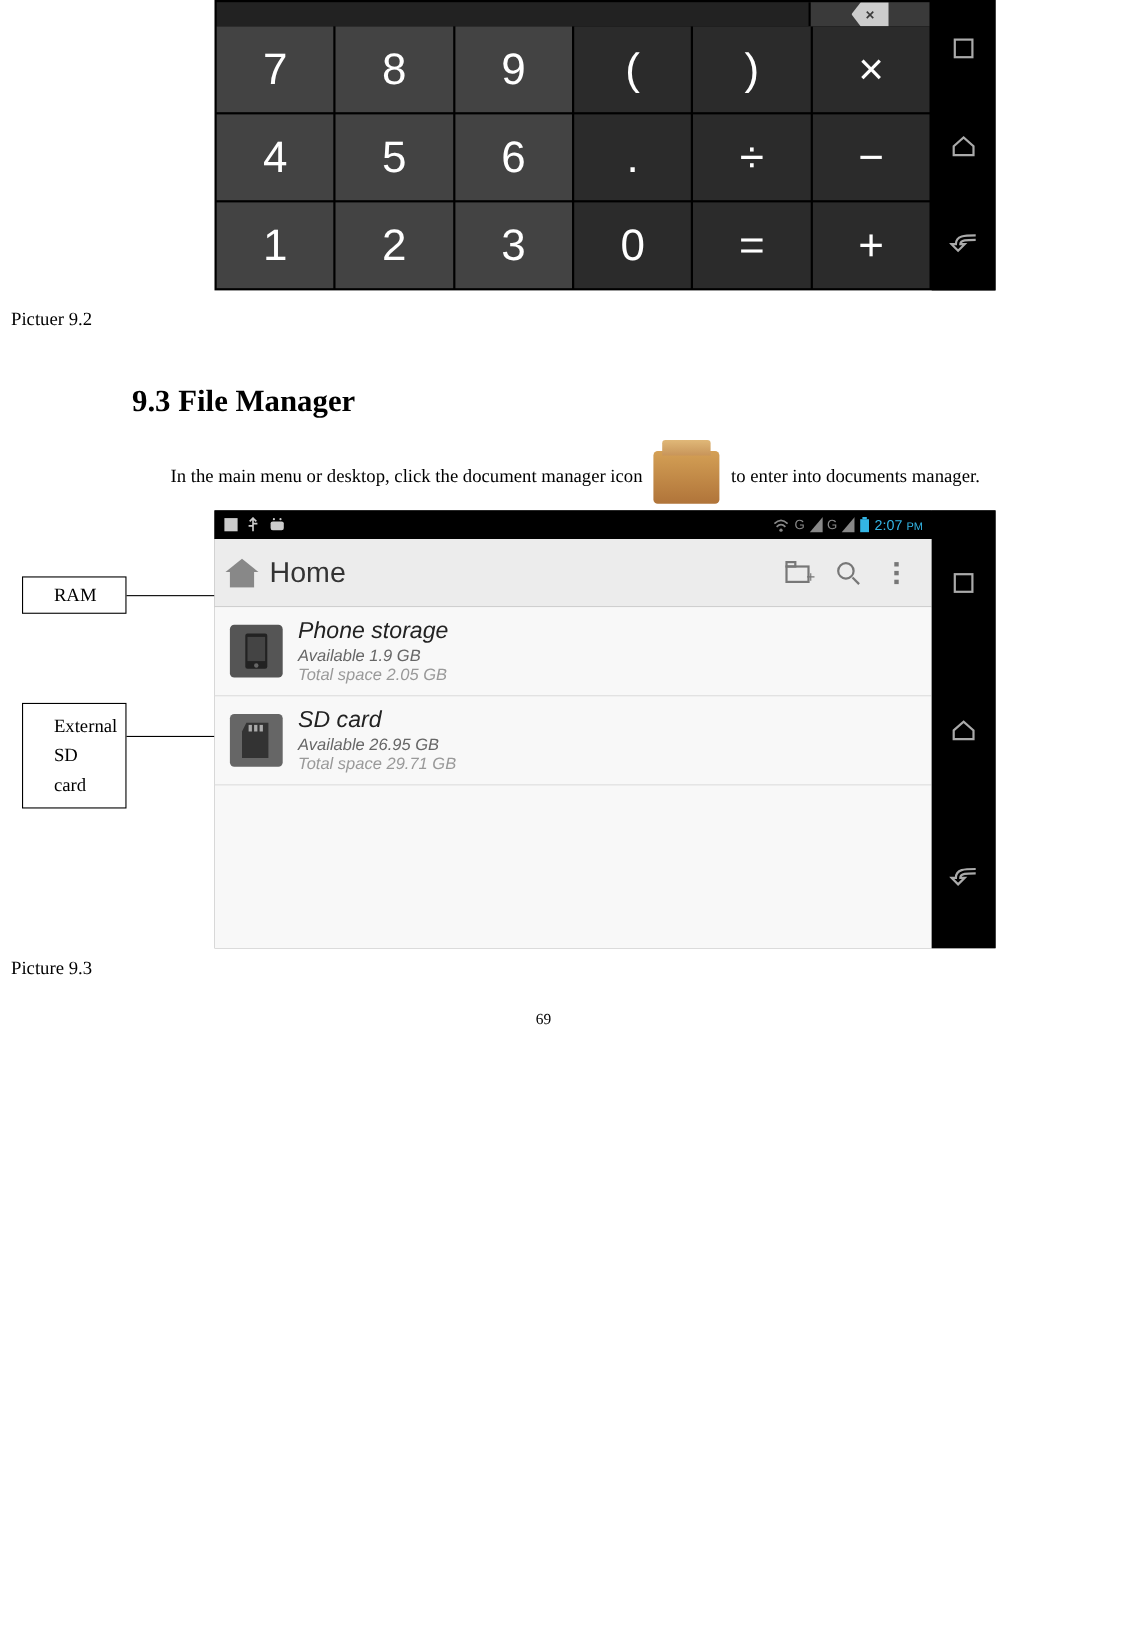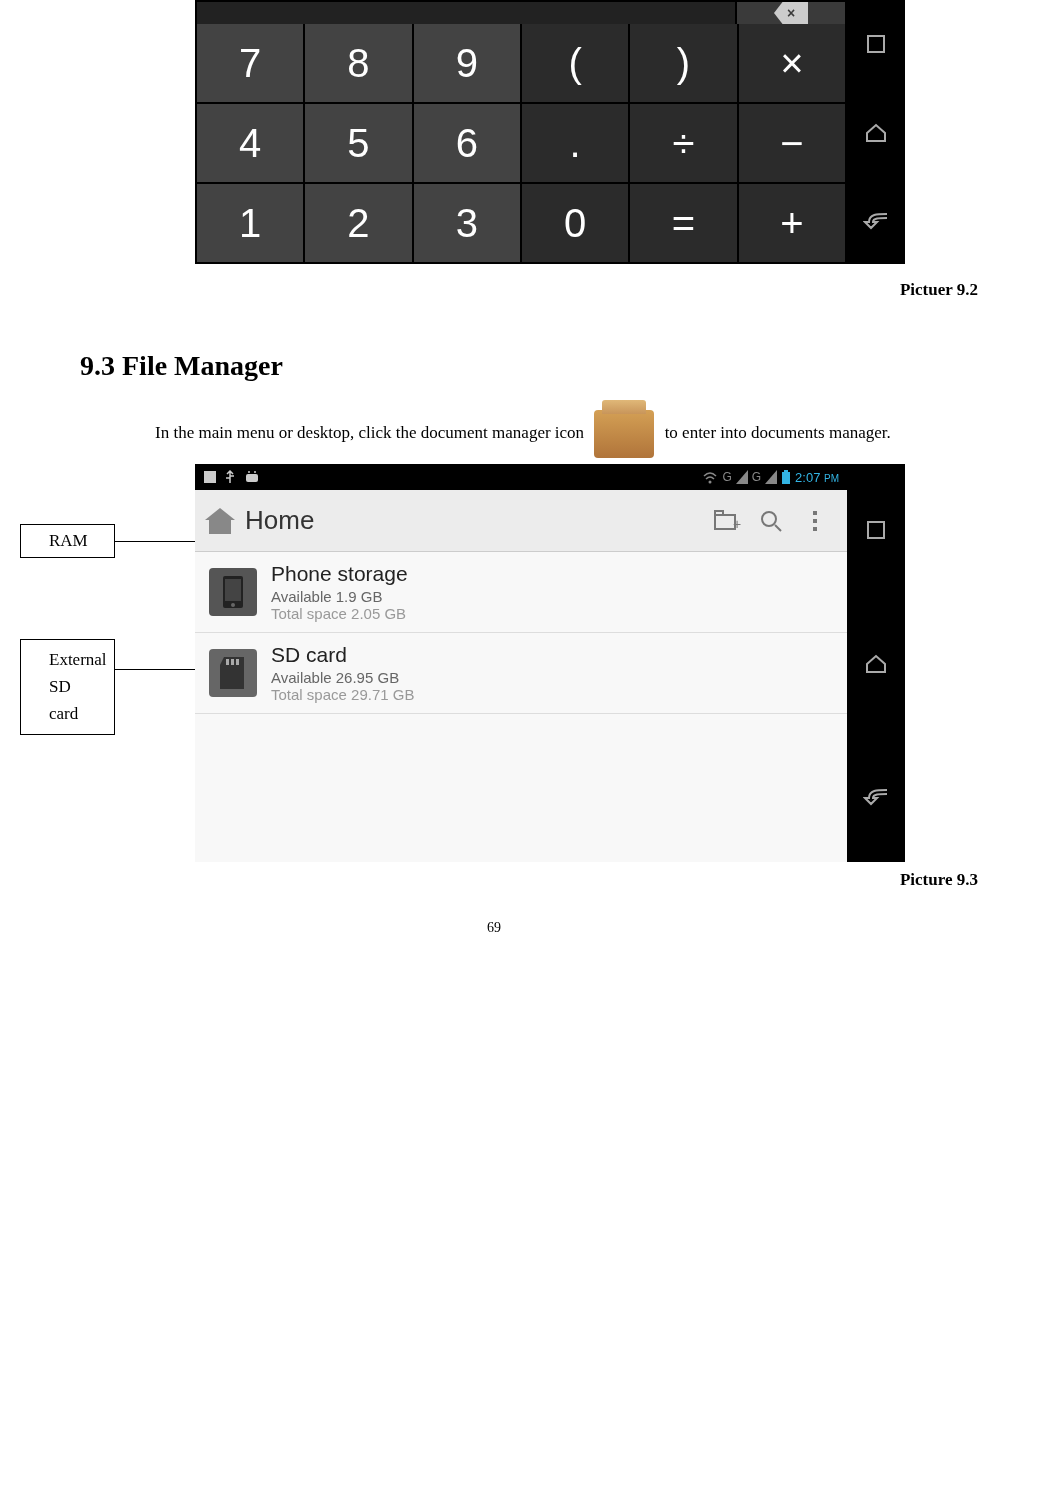--- a/index.html
+++ b/index.html
@@ -73,28 +73,28 @@
     background: #434343;
     font-weight: 300;
   }
   .key.op { background: #2b2b2b; }
   .sysbtn {
     width:32px;height:32px;
     display:flex;align-items:center;justify-content:center;
     color:#bbb;
   }
   .caption {
-    text-align: right;
-    font-weight: bold;
+    text-align: left;
+    font-weight: normal;
     font-size: 17px;
     margin: 16px 0 50px 0;
   }
   
   .section-heading {
-    margin-left: 70px;
+    margin-left: 110px;
     font-size: 28px;
     font-weight: bold;
     margin-bottom: 28px;
   }
   .body-text {
     margin-left: 145px;
     margin-right: 0;
     font-size: 17px;
     line-height: 1.8;
     text-align: justify;
@@ -189,21 +189,21 @@
     flex: 1;
   }
   .fm-tool {
     width: 44px;
     height: 44px;
     display: flex;
     align-items: center;
     justify-content: center;
     color: #777;
   }
-  .fm-list { background: #f8f8f8; min-height: 310px;}
+  .fm-list { background: #f8f8f8; min-height: 310px; font-style: italic;}
   .fm-item {
     display: flex;
     align-items: center;
     padding: 10px 14px;
     border-bottom: 1px solid #ddd;
     font-family: sans-serif;
     gap: 14px;
   }
   .fm-item .thumb {
     width: 48px; height: 48px;

